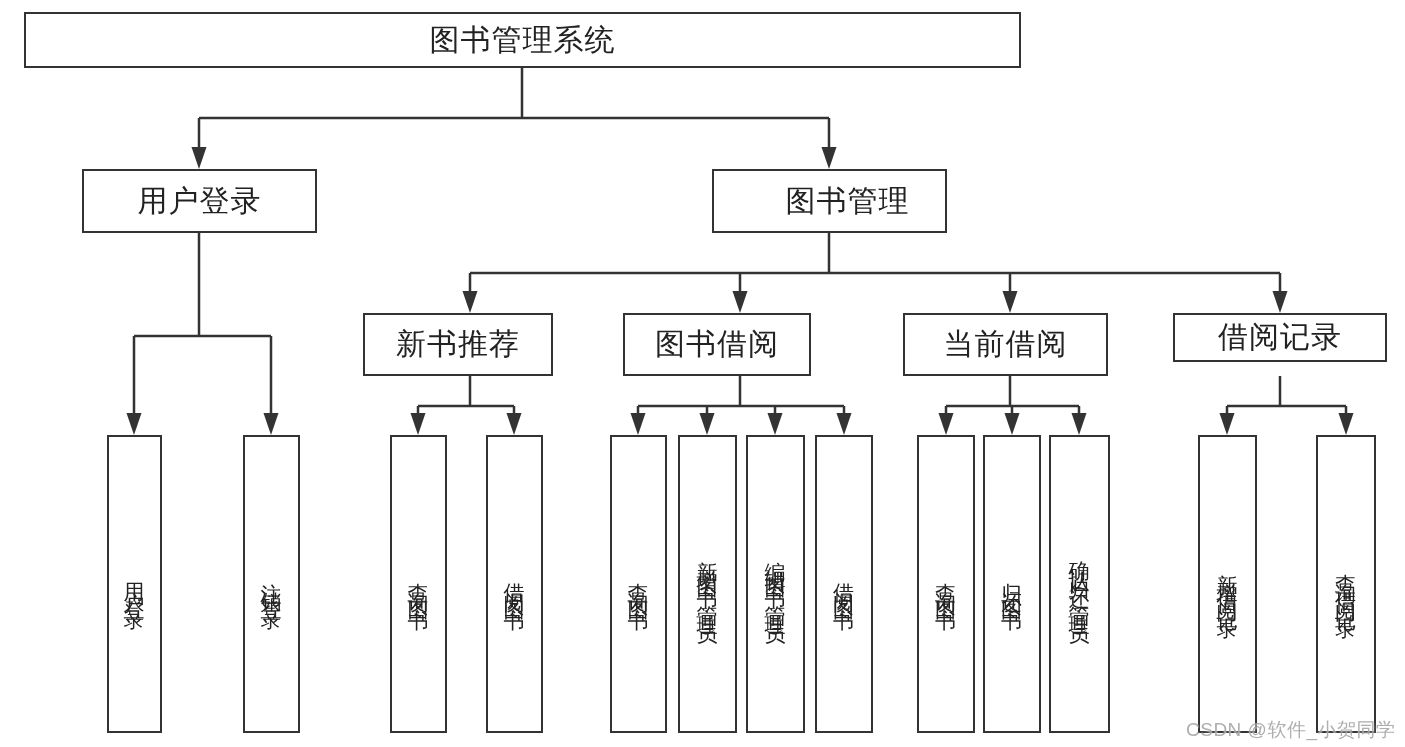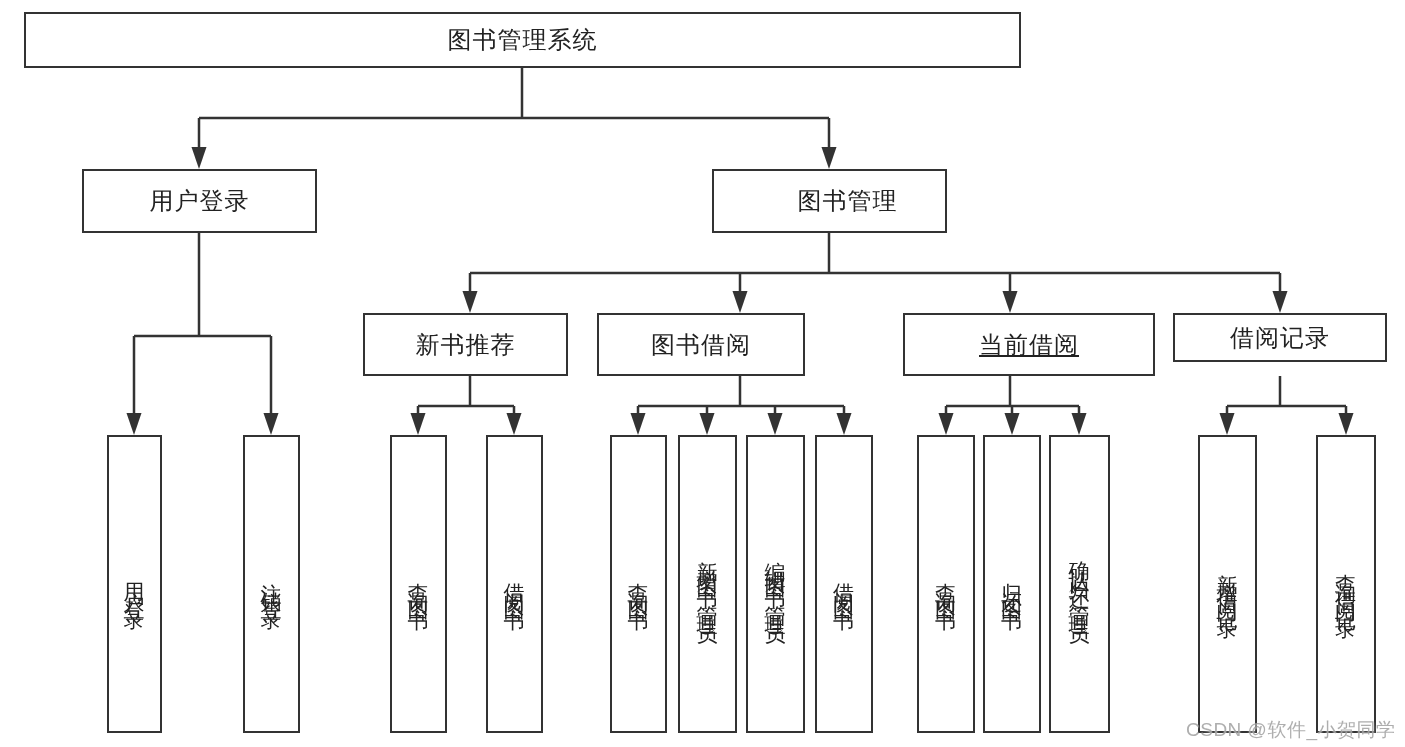--- a/index.html
+++ b/index.html
@@ -12,21 +12,21 @@
     overflow:hidden;
   }
   svg.wires{position:absolute;left:0;top:0;pointer-events:none;}
   .wire{fill:none;stroke:#333333;stroke-width:2.5;}
   .ahead{fill:#333333;}
   .hbox{
     position:absolute;
     border:2.5px solid #333333;
     background:#ffffff;
     display:flex;align-items:center;justify-content:center;
-    font-size:24px;letter-spacing:1px;color:#222222;
+    font-size:30px;letter-spacing:1px;color:#222222;
   }
   .vbox{
     position:absolute;top:435px;height:298px;
     border:2.5px solid #333333;
     background:#ffffff;
     display:flex;align-items:center;justify-content:center;
   }
   .vtext{
     writing-mode:vertical-lr;
     text-orientation:mixed;
@@ -97,23 +97,23 @@
       <use href="#ah" x="1227" y="435" class="ahead"></use>
       <use href="#ah" x="1346" y="435" class="ahead"></use>
     </g>
   </svg>
 
   <div class="hbox" style="left:24px;top:12px;width:997px;height:56px;">图书管理系统</div>
 
   <div class="hbox" style="left:82px;top:169px;width:235px;height:64px;">用户登录</div>
   <div class="hbox" style="left:712px;top:169px;width:235px;height:64px;padding-left:36px;">图书管理</div>
 
-  <div class="hbox" style="left:363px;top:313px;width:205px;height:63px;">新书推荐</div>
-  <div class="hbox" style="left:597px;top:313px;width:208px;height:63px;">图书借阅</div>
-  <div class="hbox" style="left:903px;top:313px;width:252px;height:63px;text-decoration:underline;">当前借阅</div>
+  <div class="hbox" style="left:363px;top:313px;width:190px;height:63px;">新书推荐</div>
+  <div class="hbox" style="left:623px;top:313px;width:188px;height:63px;">图书借阅</div>
+  <div class="hbox" style="left:903px;top:313px;width:205px;height:63px;">当前借阅</div>
   <div class="hbox" style="left:1173px;top:313px;width:214px;height:49px;">借阅记录</div>
 
   <div class="vbox" style="left:107px;width:55px;">
     <span class="vtext">用户登录</span>
   </div>
   <div class="vbox" style="left:243px;width:57px;">
     <span class="vtext">注销登录</span>
   </div>
 
   <div class="vbox" style="left:390px;width:57px;">

